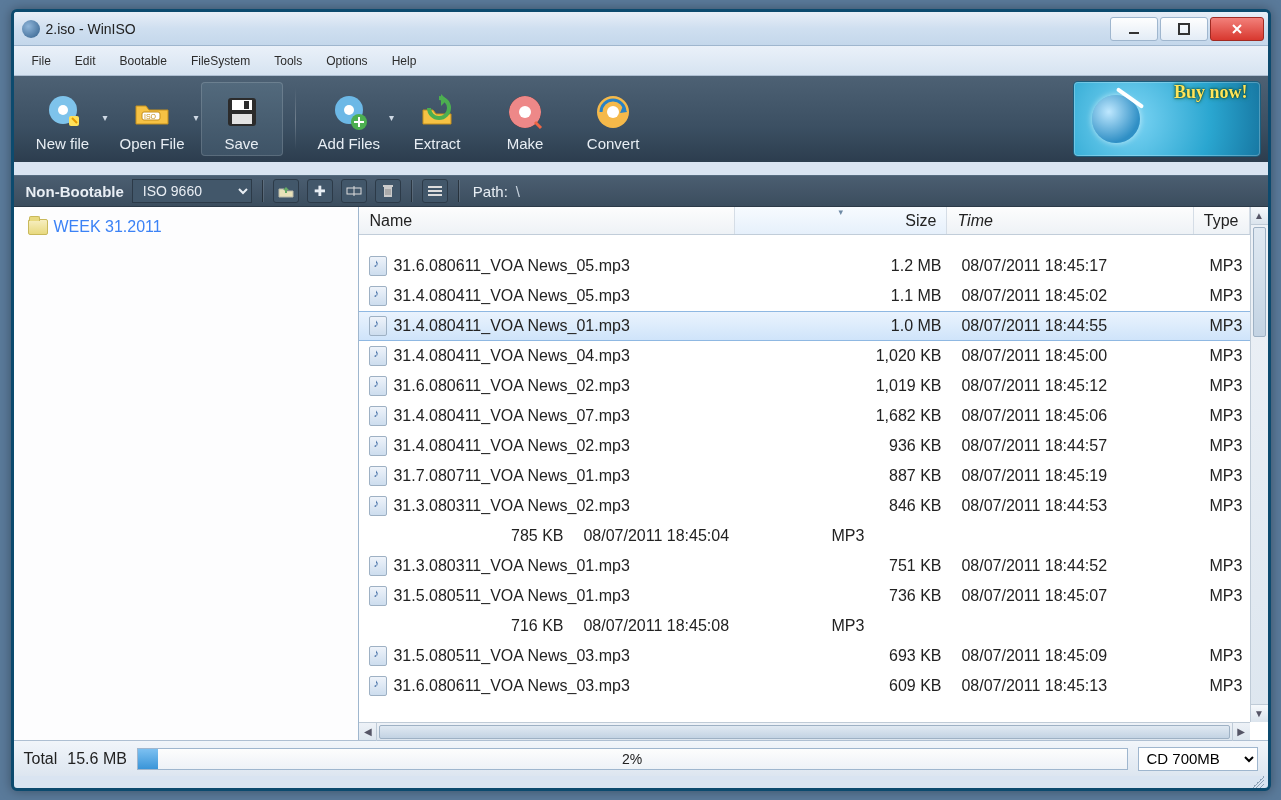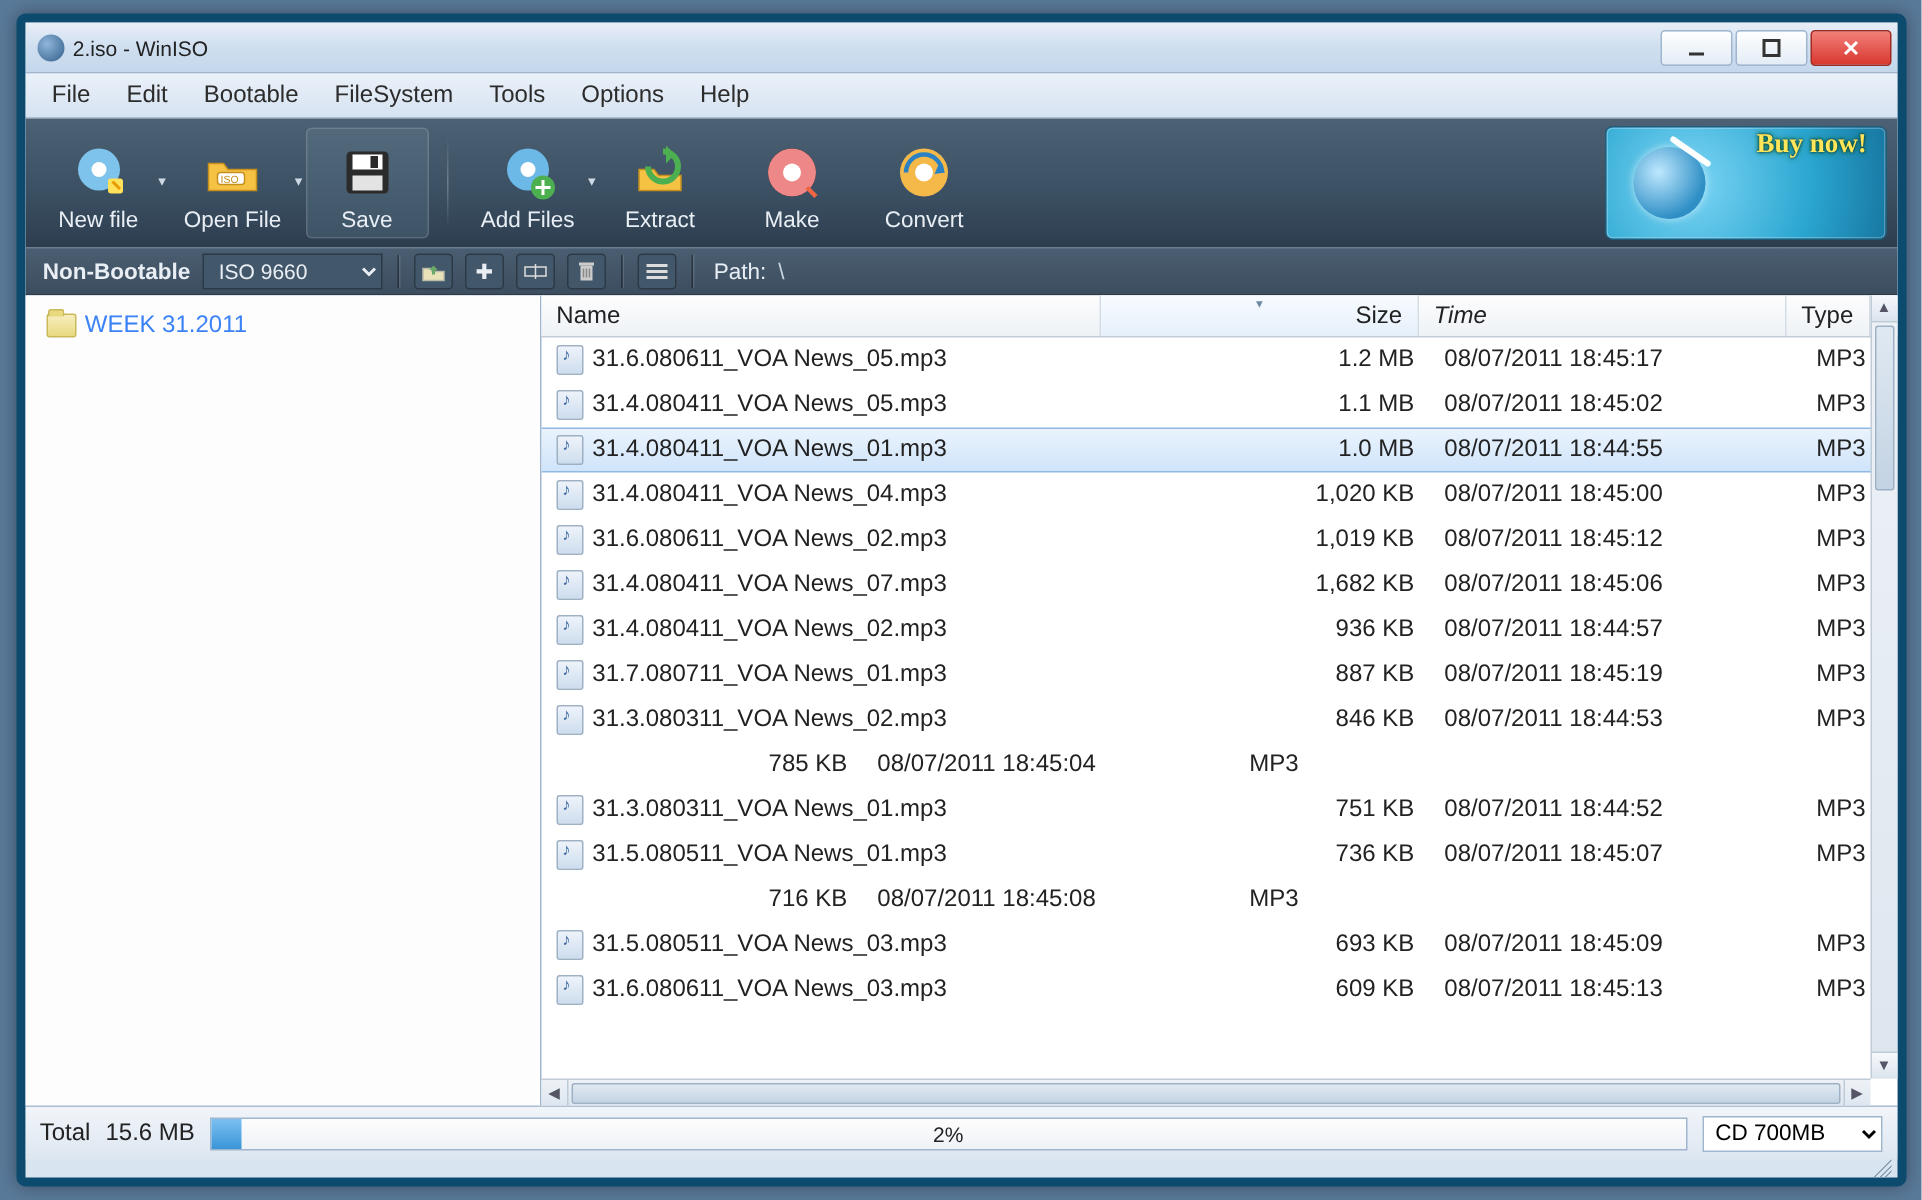--- a/index.html
+++ b/index.html
@@ -11,21 +11,21 @@
   height: 800px;
   overflow: hidden;
   display: flex;
   align-items: center;
   justify-content: center;
 }
 .win-frame {
   width: 1260px;
   height: 782px;
   background: #d9e4f1;
-  border: 6px solid #0c4a6e;
+  border: 3px solid #0c4a6e;
   border-radius: 6px;
   box-shadow: 0 0 12px rgba(0,0,0,.35);
   display: flex;
   flex-direction: column;
   overflow: hidden;
 }
 .titlebar {
   height: 34px;
   background: linear-gradient(#e8eef7 0%, #cfdff0 50%, #c4d7eb 100%);
   display: flex;
@@ -61,21 +61,21 @@
 }
 .win-btn svg { width: 14px; height: 14px; }
 .menubar {
   height: 30px;
   background: linear-gradient(#eaf1f9,#d6e3f1);
   display: flex;
   align-items: center;
   padding: 0 6px;
   gap: 0;
   border-bottom: 1px solid #aebfd2;
-  font-size: 16px;
+  font-size: 12px;
   color: #2c2c2c;
 }
 .menubar .mi { padding: 4px 12px; cursor: default; }
 .toolbar {
   height: 86px;
   background: linear-gradient(#4d6174 0%, #3b4f62 60%, #2c3d4e 100%);
   display: flex;
   align-items: stretch;
   padding: 6px 8px;
   gap: 6px;
@@ -153,20 +153,21 @@
   height: 32px;
   background: linear-gradient(#4b5e71,#3b4d5e);
   display: flex;
   align-items: center;
   color: #e8eef4;
   font-size: 15px;
   padding: 0 6px;
   gap: 8px;
   border-top: 1px solid #566c80;
   border-bottom: 1px solid #2c3a48;
+  margin-top: 13px;
 }
 .subbar .boot-label { font-weight: bold; padding-left: 6px; }
 .subbar select {
   background: #42576a;
   color: #e9eef4;
   border: 1px solid #2c3a48;
   height: 24px;
   font-size: 14px;
   padding: 0 6px;
   width: 120px;
@@ -300,20 +301,21 @@
 .col-size .sort-arrow {
   position:absolute;left:50%;top:0;transform:translateX(-50%);
   font-size:9px;color:#6e8aa5;
 }
 .col-time { width: 248px; font-style: italic; }
 .col-type { flex: 1; }
 .rows {
   flex: 1 1 auto;
   overflow: hidden;
   padding-right: 16px;
+  margin-top: 16px;
 }
 .row {
   display: flex;
   height: 30px;
   align-items: center;
   font-size: 16px;
   color: #222;
 }
 .row.selected {
   background: linear-gradient(#eaf3fd,#cfe4fa);

